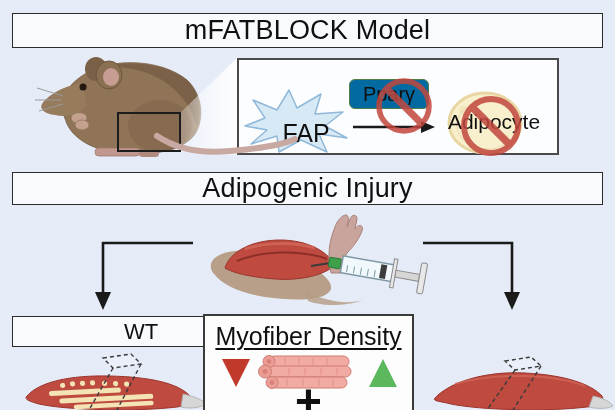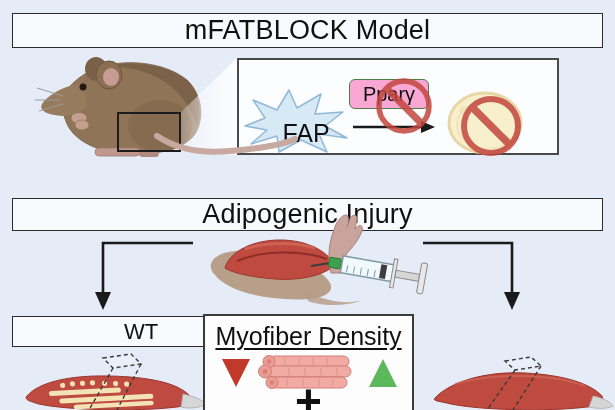--- a/index.html
+++ b/index.html
@@ -16,21 +16,21 @@
   .boxlabel{
     position:absolute; background:#f8fafd; border:1.6px solid #2b2b2b;
     display:flex; align-items:center; justify-content:center; font-size:22px;
   }
   #detail-box{
     position:absolute; left:237px; top:58px; width:322px; height:97px;
     background:#fcfdff; border:2px solid #4a4a4a; box-sizing:border-box; z-index:1;
   }
   #ppary-badge{
     position:absolute; left:110px; top:19px; width:78px; height:28px;
-    background:#f9a8d4; border:1.6px solid #4e7d46; border-radius:6px;
+    background:#0369a1; border:1.6px solid #4e7d46; border-radius:6px;
     display:flex; align-items:center; justify-content:center; font-size:20px;
   }
   .cell-text{position:absolute; text-align:center;}
   #fap-label{left:27px; top:60px; width:80px; height:26px; line-height:26px; font-size:25px;}
   #adipocyte-label{left:203px; top:50px; width:104px; height:24px; line-height:24px; font-size:21px;}
   #glycerol-label{
     position:absolute; left:305px; top:281px; width:115px; height:26px;
     text-align:center; font-size:23px; line-height:26px; z-index:2;
   }
   #myofiber-panel{
@@ -121,36 +121,37 @@
     <div id="ppary-badge">
       <span>Pparγ</span>
     </div>
 
     <svg class="abs" style="left:206px; top:30px;" width="80" height="66" viewBox="0 0 80 66">
       <ellipse cx="40" cy="33" rx="36" ry="30" stroke="#e8d6a4" stroke-width="3" fill="#f8f0cd"></ellipse>
       <ellipse cx="42" cy="35" rx="30" ry="24" fill="none" stroke="#f0e3bd" stroke-width="2"></ellipse>
       <circle cx="18" cy="20" r="4" fill="#eedfb2" opacity="0.7"></circle>
       <circle cx="60" cy="48" r="4" fill="#eedfb2" opacity="0.7"></circle>
     </svg>
+    <div class="cell-text" id="adipocyte-label">Adipocyte</div>
 
     <svg class="abs" style="left:135px; top:16px;" width="60" height="60" viewBox="0 0 60 60">
       <g opacity="0.85" fill="none" stroke-width="5.5" stroke="#c2473e">
         <circle cx="30" cy="30" r="25"></circle>
         <line x1="12.5" y1="12.5" x2="47.5" y2="47.5" stroke-width="7"></line>
       </g>
     </svg>
     <svg class="abs" style="left:220px; top:34px;" width="64" height="64" viewBox="0 0 64 64">
       <g opacity="0.85" fill="none" stroke-width="6" stroke="#c2473e">
         <circle cx="32" cy="32" r="27"></circle>
         <line x1="13" y1="13" x2="51" y2="51" stroke-width="7.5"></line>
       </g>
     </svg>
   </div>
 
-  <div class="banner" style="left:12px; top:172px; width:589px; height:31px;margin-top:26px;">
+  <div class="banner" style="left:12px; top:172px; width:589px; height:31px;">
     <span>Adipogenic Injury</span>
   </div>
 
   <svg class="abs" style="left:90px; top:236px;" width="440" height="80" viewBox="0 0 440 80">
     <g stroke="#1a1a1a" stroke-width="2.6" fill="none">
       <path d="M 103,7 L 13,7 L 13,58"></path>
       <path d="M 333,7 L 422,7 L 422,58"></path>
     </g>
     <polygon points="5,56 21,56 13,74" fill="#1a1a1a"></polygon>
     <polygon points="414,56 430,56 422,74" fill="#1a1a1a"></polygon>

